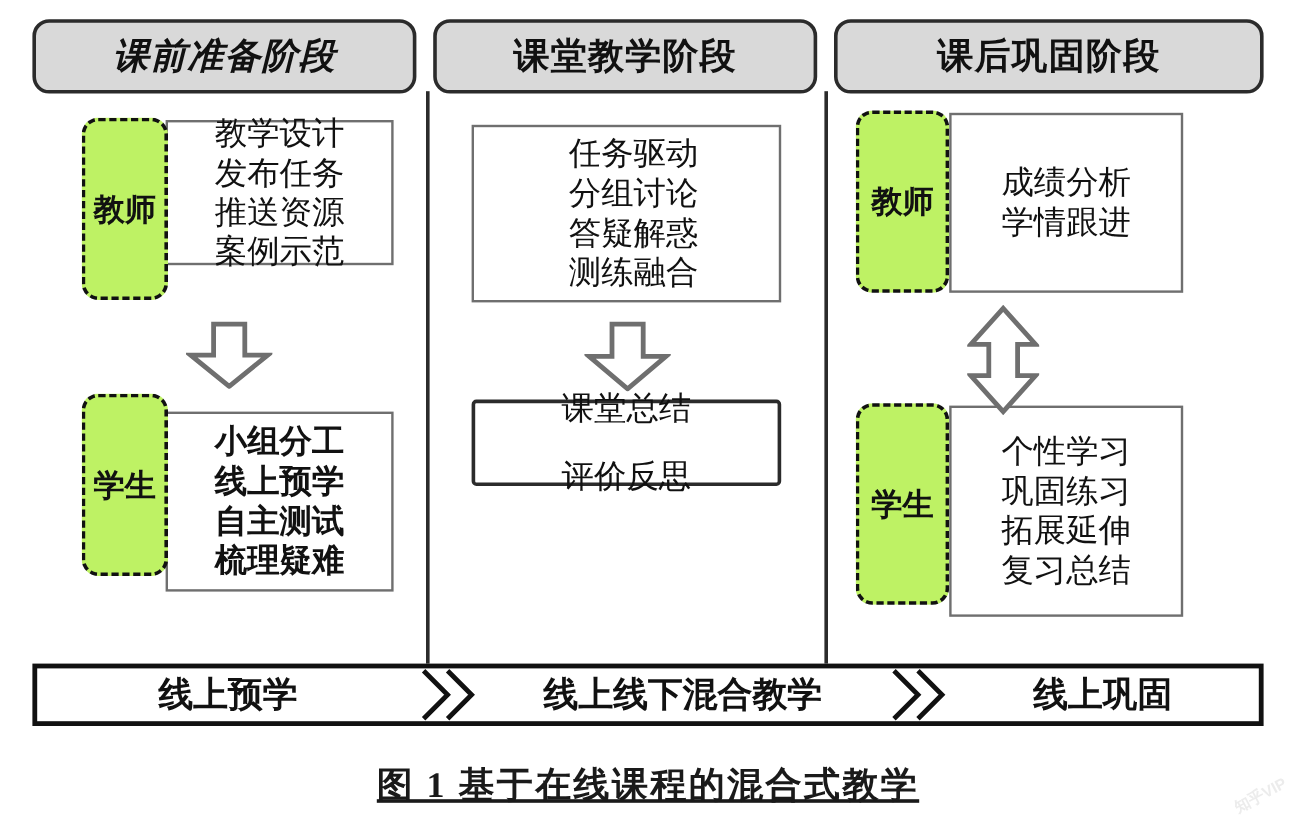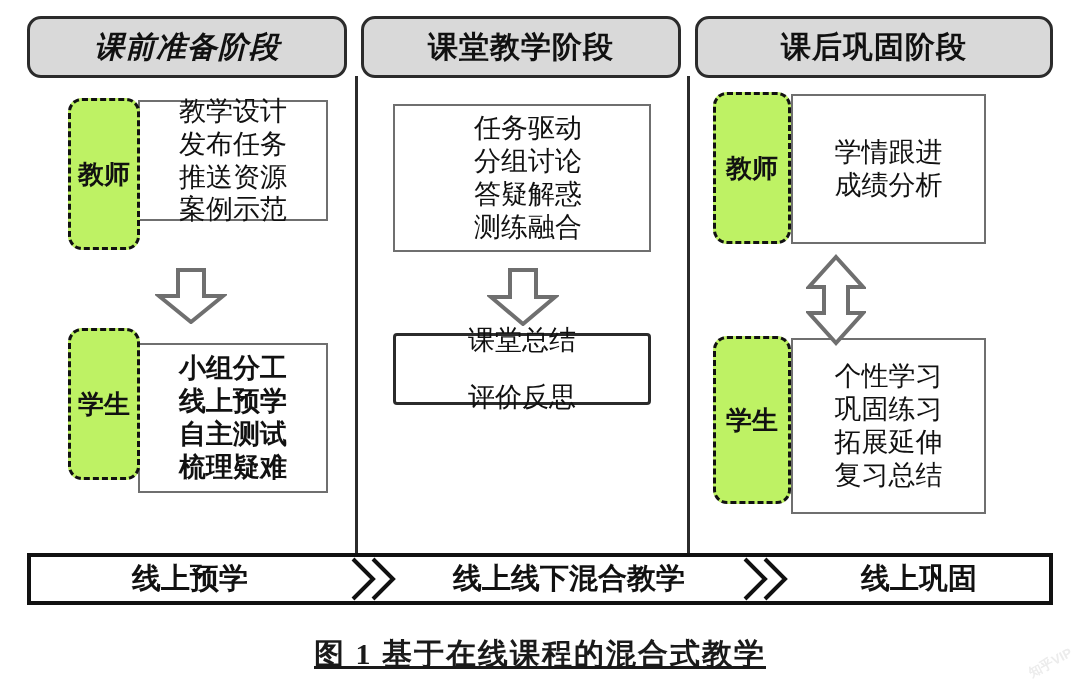--- a/index.html
+++ b/index.html
@@ -174,22 +174,22 @@
     </svg>
   </div>
 
   <div class="box thick rounded" id="c2-sum-box">
     <span class="line">课堂总结</span>
     <span class="line">评价反思</span>
   </div>
 
   <div class="role" id="c3-teacher-role">教师</div>
   <div class="box" id="c3-teacher-box">
+    <span class="line">成绩分析</span>
     <span class="line">学情跟进</span>
-    <span class="line">成绩分析</span>
   </div>
 
   <div class="arrow" id="arrow-c3">
     <svg viewBox="0 0 60 92" preserveAspectRatio="none">
       <path d="M30 3 L57 33 L42 33 L42 59 L57 59 L30 89 L3 59 L18 59 L18 33 L3 33 Z"></path>
     </svg>
   </div>
 
   <div class="role" id="c3-student-role">学生</div>
   <div class="box" id="c3-student-box">

